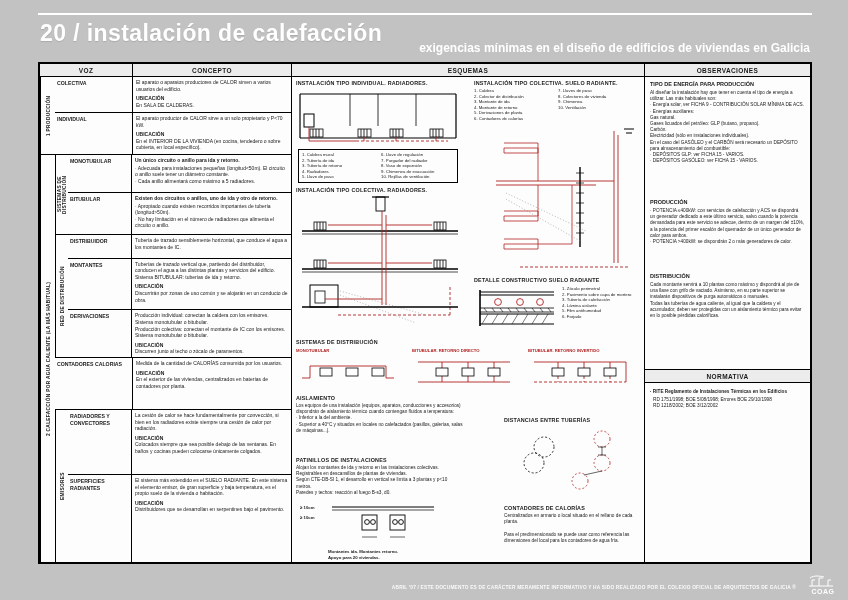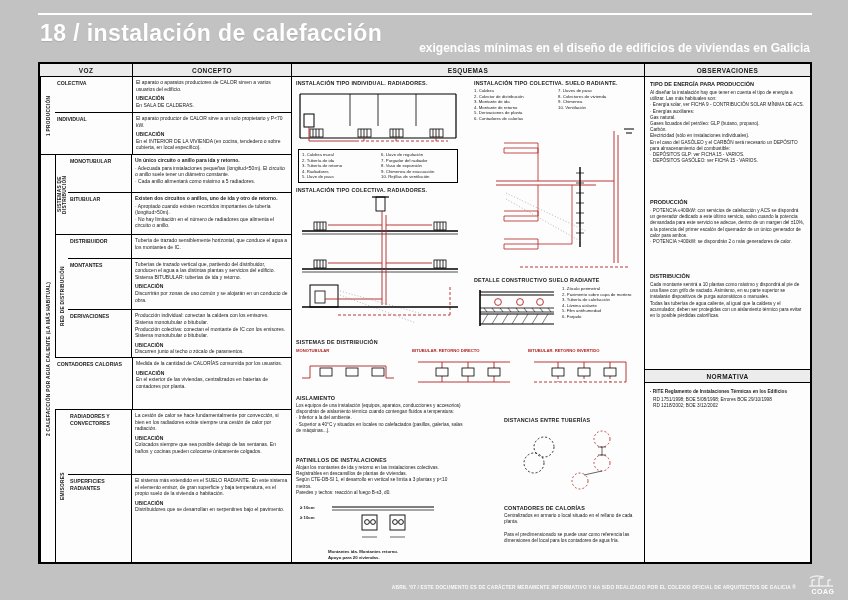--- a/index.html
+++ b/index.html
@@ -56,21 +56,21 @@
           font-size:4.8px;font-weight:bold;letter-spacing:.2px}
   .coag{position:absolute;right:8px;bottom:5px;width:34px;text-align:center;color:#fff}
   .coag-txt{font-size:7px;font-weight:bold;letter-spacing:.5px}
   svg{display:block}
 </style>
 </head>
 <body>
 
 <div class="page">
   <div class="topline"></div>
-  <div class="hdr-title" data-bind="header.title">18 / instalación de calefacción</div>
+  <div class="hdr-title" data-bind="header.title">20 / instalación de calefacción</div>
   <div class="hdr-sub" data-bind="header.subtitle">exigencias mínimas en el diseño de edificios de viviendas en Galicia</div>
 
   <div class="sheet">
     <div class="thead">
       <div class="th" style="width:93px" data-bind="columns.voz">VOZ</div>
       <div class="th" style="width:159px" data-bind="columns.concepto">CONCEPTO</div>
       <div class="th" style="width:353px" data-bind="columns.esquemas">ESQUEMAS</div>
       <div class="th" style="flex:1" data-bind="columns.observaciones">OBSERVACIONES</div>
     </div>
 

